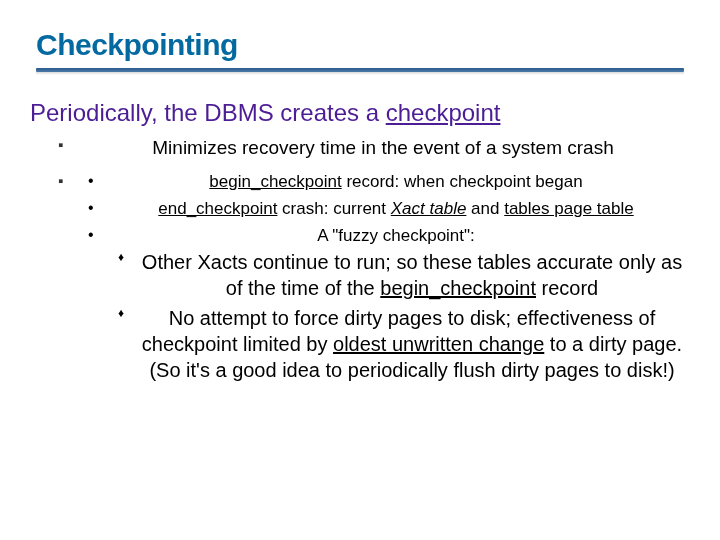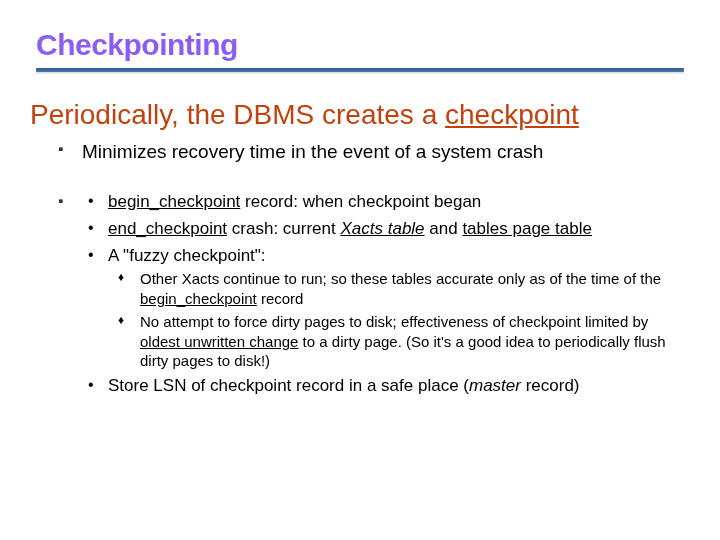--- a/index.html
+++ b/index.html
@@ -1,32 +1,32 @@
 <!DOCTYPE html>
 <html><head>
 <meta charset="utf-8">
 <style>
   * { box-sizing: border-box; margin: 0; padding: 0; }
   html, body { width: 720px; height: 540px; background: #fff; font-family: Arial, Helvetica, sans-serif; color: #000; }
   .slide { padding: 28px 36px 20px 36px; }
-  .title { font-size: 30px; font-weight: bold; color: #8b5cf6; letter-spacing: -0.5px; }
+  .title { font-size: 30px; font-weight: bold; color: #0369a1; letter-spacing: -0.5px; }
   .rule-wrap { margin-top: 6px; margin-bottom: 24px; }
   .rule { height: 4px; background: linear-gradient(to bottom, #2a5a8a, #4a7aaa); border-radius: 1px; }
   .rule-shadow { height: 3px; background: linear-gradient(to bottom, rgba(0,0,0,0.15), rgba(0,0,0,0)); }
-  .lead { font-size: 28px; color: #c2410c; margin-left: -6px; }
+  .lead { font-size: 24px; color: #4c1d95; margin-left: -6px; }
   .lead .nowrap { white-space: nowrap; }
   .u { text-decoration: underline; }
-  ul.l1 { list-style: none; margin-top: 8px; margin-left: 46px; }
+  ul.l1 { list-style: none; margin-top: 8px; margin-left: 46px; text-align: center; }
   ul.l1 > li { position: relative; font-size: 19px; line-height: 1.35; margin-bottom: 4px; padding-left: 0; }
   ul.l1 > li::before { content: "\25AA"; position: absolute; left: -24px; top: 0; color: #333; font-size: 15px; }
-  ul.l2 { list-style: none; margin-top: 26px; margin-left: 26px; }
+  ul.l2 { list-style: none; margin-top: 10px; margin-left: 26px; }
   ul.l2 > li { position: relative; font-size: 17px; line-height: 1.35; margin-bottom: 4px; padding-left: 0; }
   ul.l2 > li::before { content: "\2022"; position: absolute; left: -20px; top: -1px; color: #000; font-size: 16px; }
   ul.l3 { list-style: none; margin-left: 32px; margin-top: 2px; }
-  ul.l3 > li { position: relative; font-size: 15px; line-height: 1.3; margin-bottom: 4px; padding-left: 0; }
+  ul.l3 > li { position: relative; font-size: 20px; line-height: 1.3; margin-bottom: 4px; padding-left: 0; }
   ul.l3 > li::before { content: "\2666"; position: absolute; left: -22px; top: 1px; color: #000; font-size: 12px; }
   .i { font-style: italic; }
 </style>
 </head>
 <body>
 
 <div class="slide">
   <div class="title">Checkpointing</div>
   <div class="rule-wrap">
     <div class="rule"></div>
@@ -38,32 +38,29 @@
   </div>
 
   <ul class="l1">
     <li>Minimizes recovery time in the event of a system crash</li>
     <li>
       <ul class="l2">
         <li>
           <span class="u">begin_checkpoint</span><span> record:  when checkpoint began</span>
         </li>
         <li>
-          <span class="u">end_checkpoint</span><span> crash:  current </span><span class="i u">Xacts table</span><span> and </span><span class="u">tables page table</span>
+          <span class="u">end_checkpoint</span><span> crash:  current </span><span class="i u">Xact table</span><span> and </span><span class="u">tables page table</span>
         </li>
         <li>
           <span>A "fuzzy checkpoint":</span>
           <ul class="l3">
             <li>
               <span>Other Xacts continue to run; so these tables accurate only as of the time of the </span><span class="u">begin_checkpoint</span><span> record</span>
             </li>
             <li>
               <span>No attempt to force dirty pages to disk; effectiveness of checkpoint limited by </span><span class="u">oldest unwritten change</span><span> to a dirty page. (So it's a good idea to periodically flush dirty pages to disk!)</span>
             </li>
           </ul>
         </li>
-        <li>
-          <span>Store LSN of checkpoint record in a safe place (</span><span class="i">master</span><span> record)</span>
-        </li>
       </ul>
     </li>
   </ul>
 </div>
 
 </body></html>

